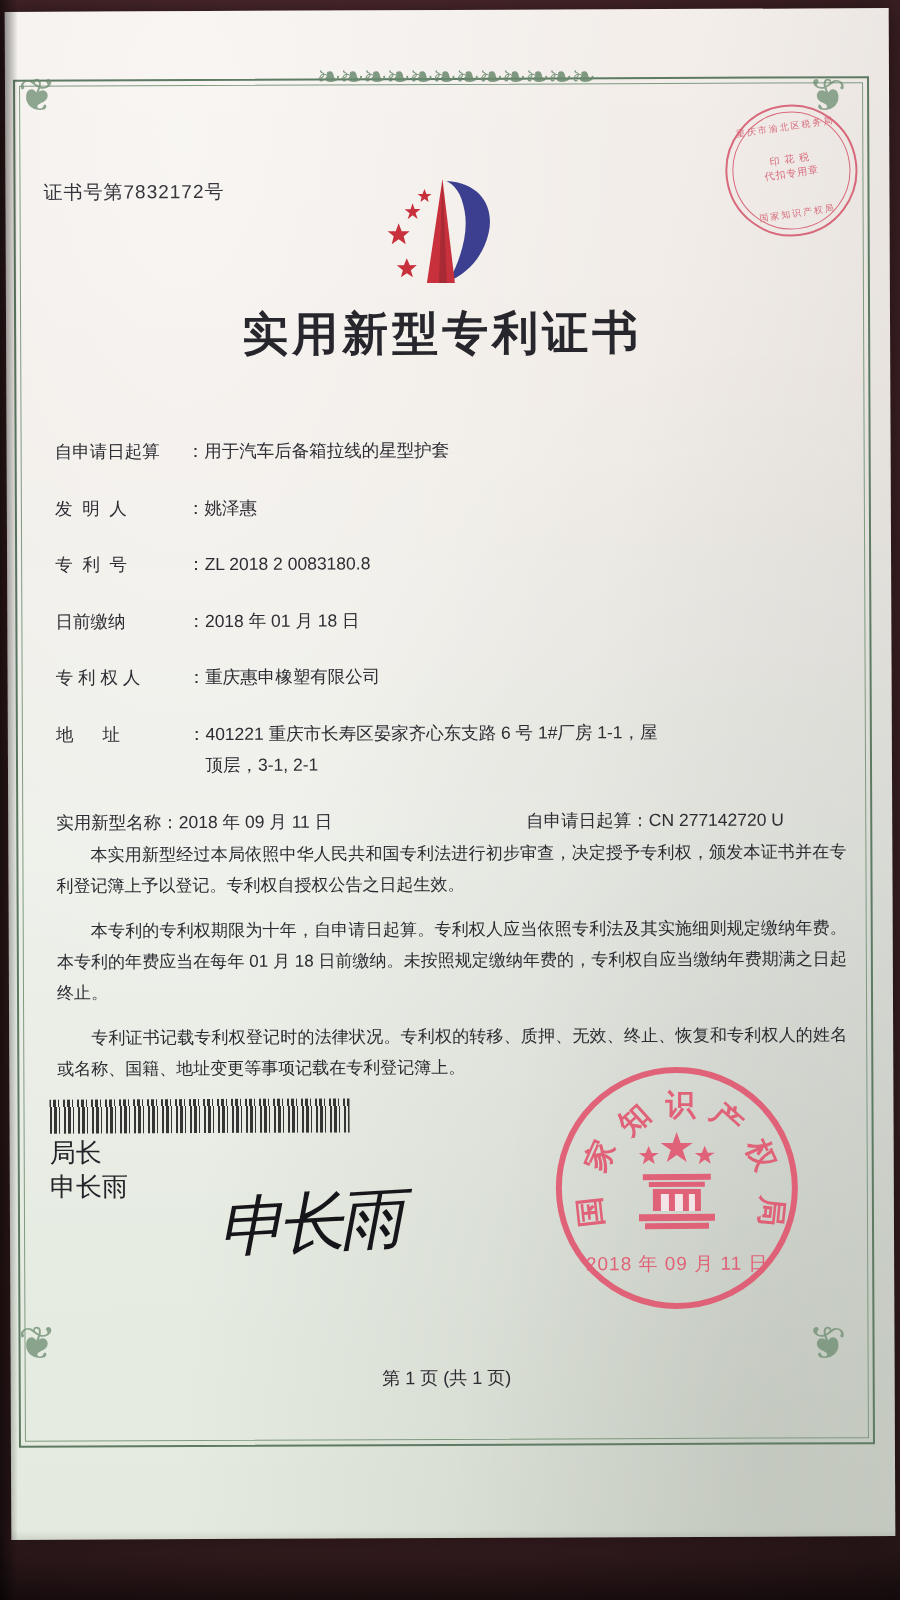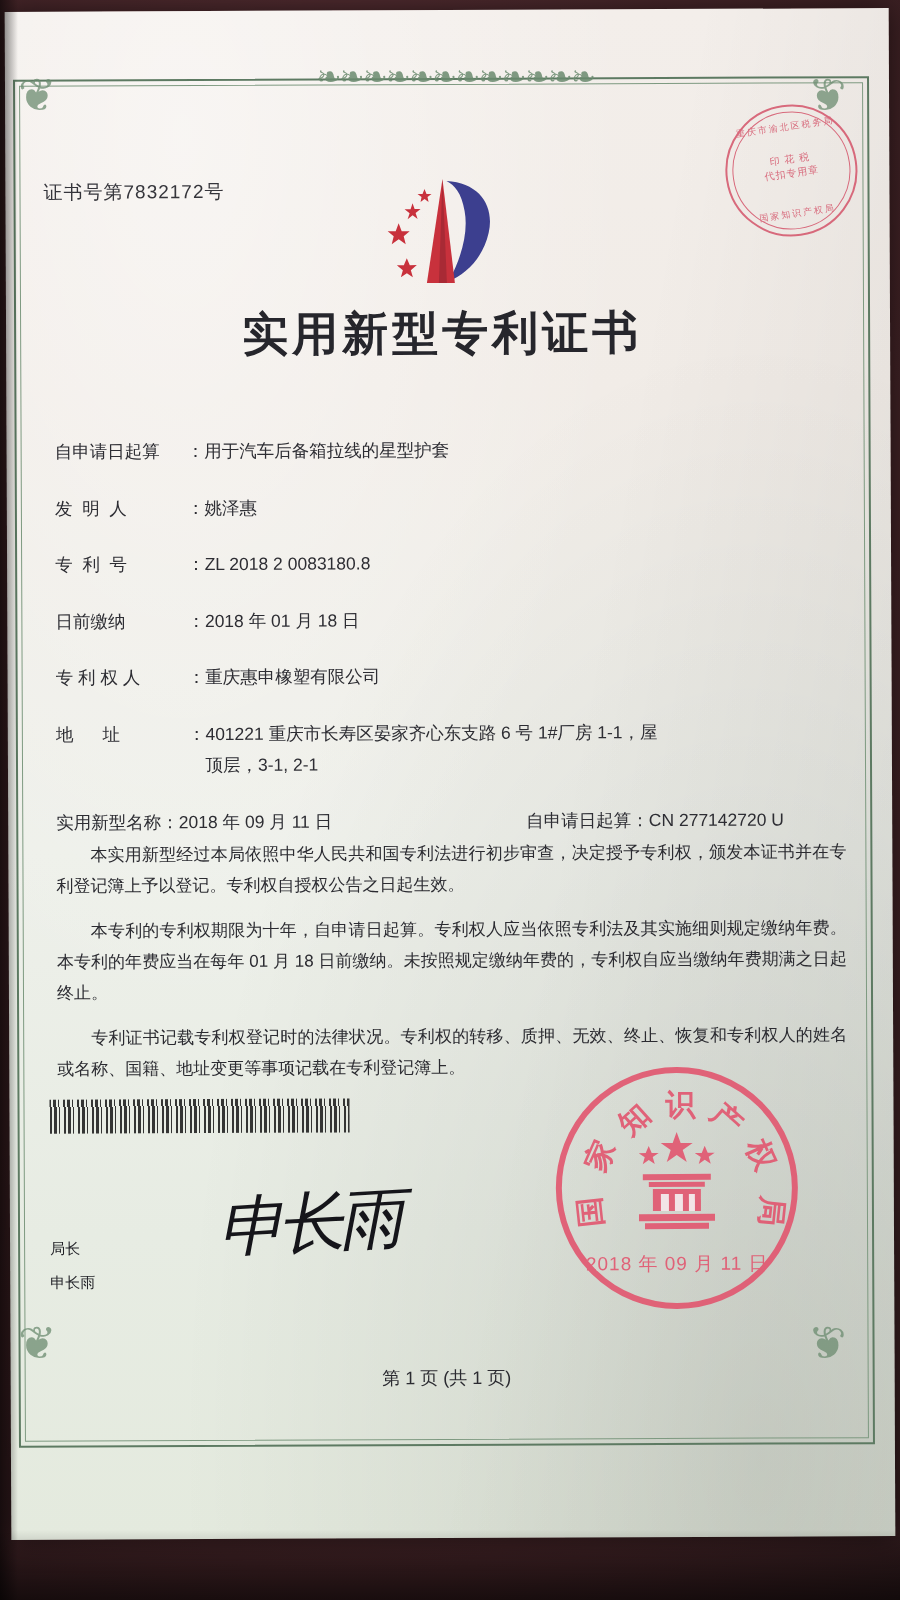--- a/index.html
+++ b/index.html
@@ -208,22 +208,22 @@
       #1c1c1c 4px, #1c1c1c 7px,
       transparent 7px, transparent 9px,
       #1c1c1c 9px, #1c1c1c 10px,
       transparent 10px, transparent 14px
     );
     opacity: .88;
   }
 
   .sign-block {
     position: absolute;
-    left: 32px; top: 1152px;
-    font-size: 15px;
+    left: 32px; top: 1056px;
+    font-size: 26px;
     line-height: 34px;
     color: #232329;
   }
   .signature {
     position: absolute;
     left: 200px; top: 1100px;
     font-family: "DejaVu Serif", serif;
     font-size: 66px;
     font-style: italic;
     color: #15151a;

